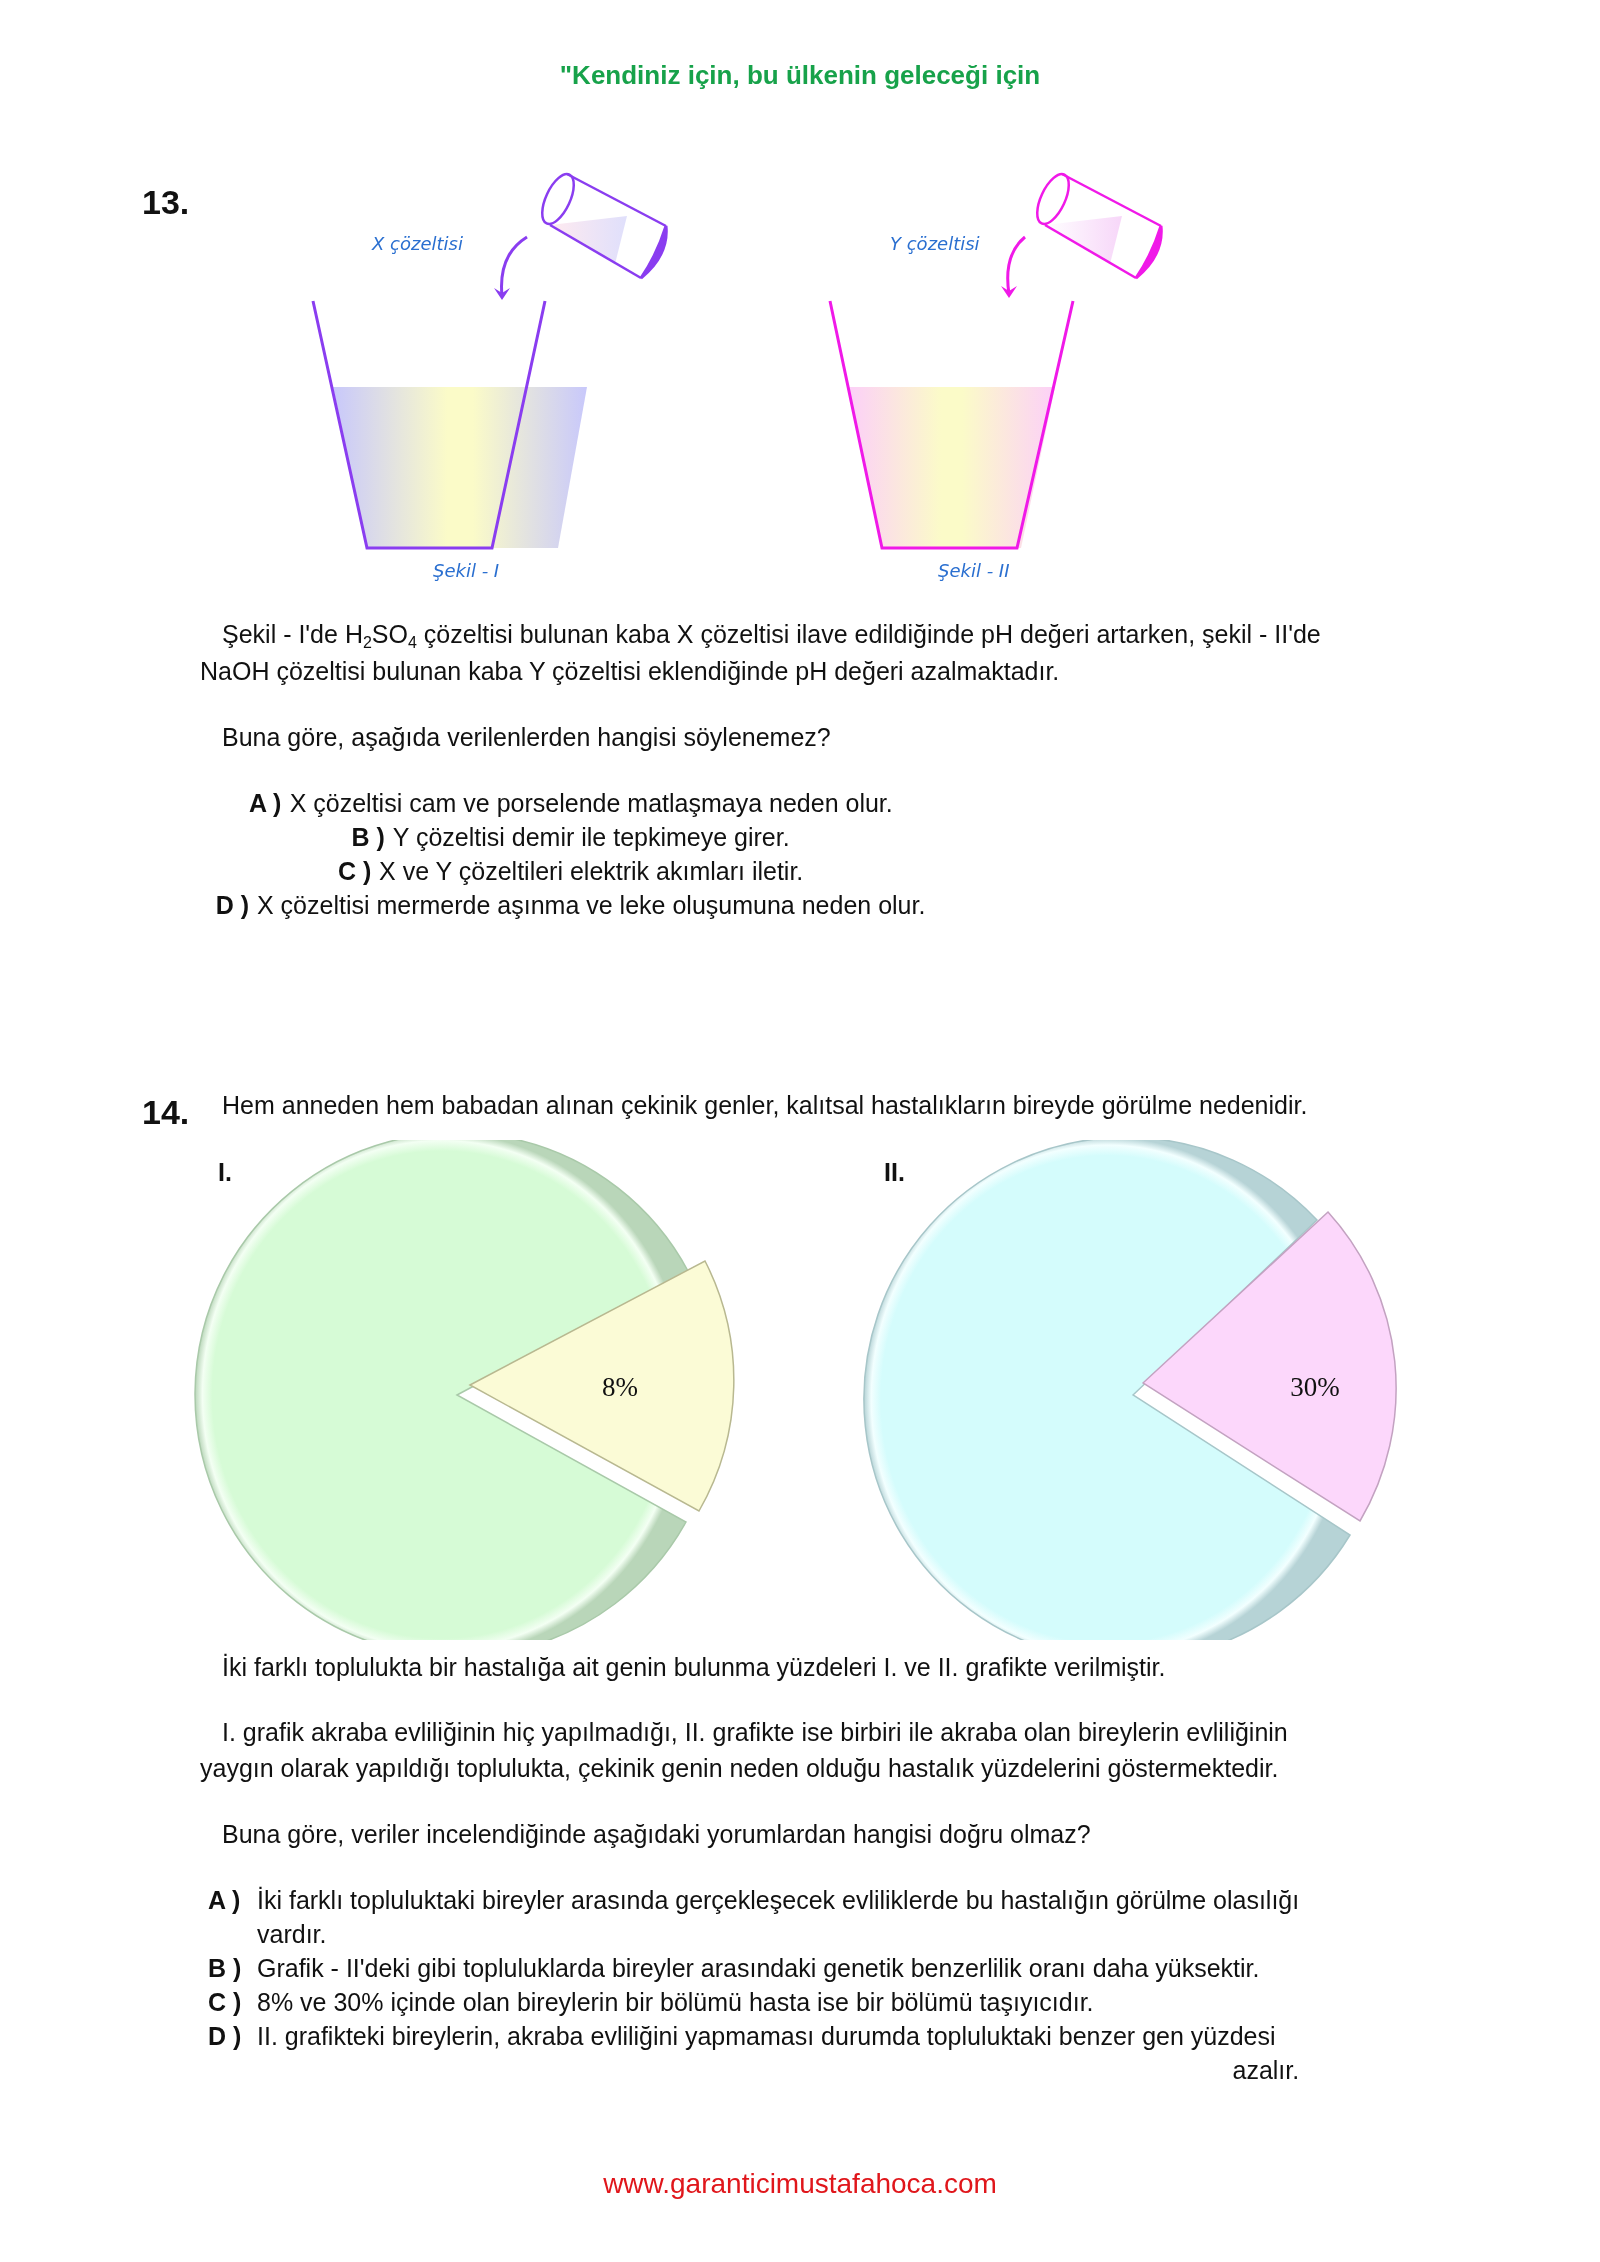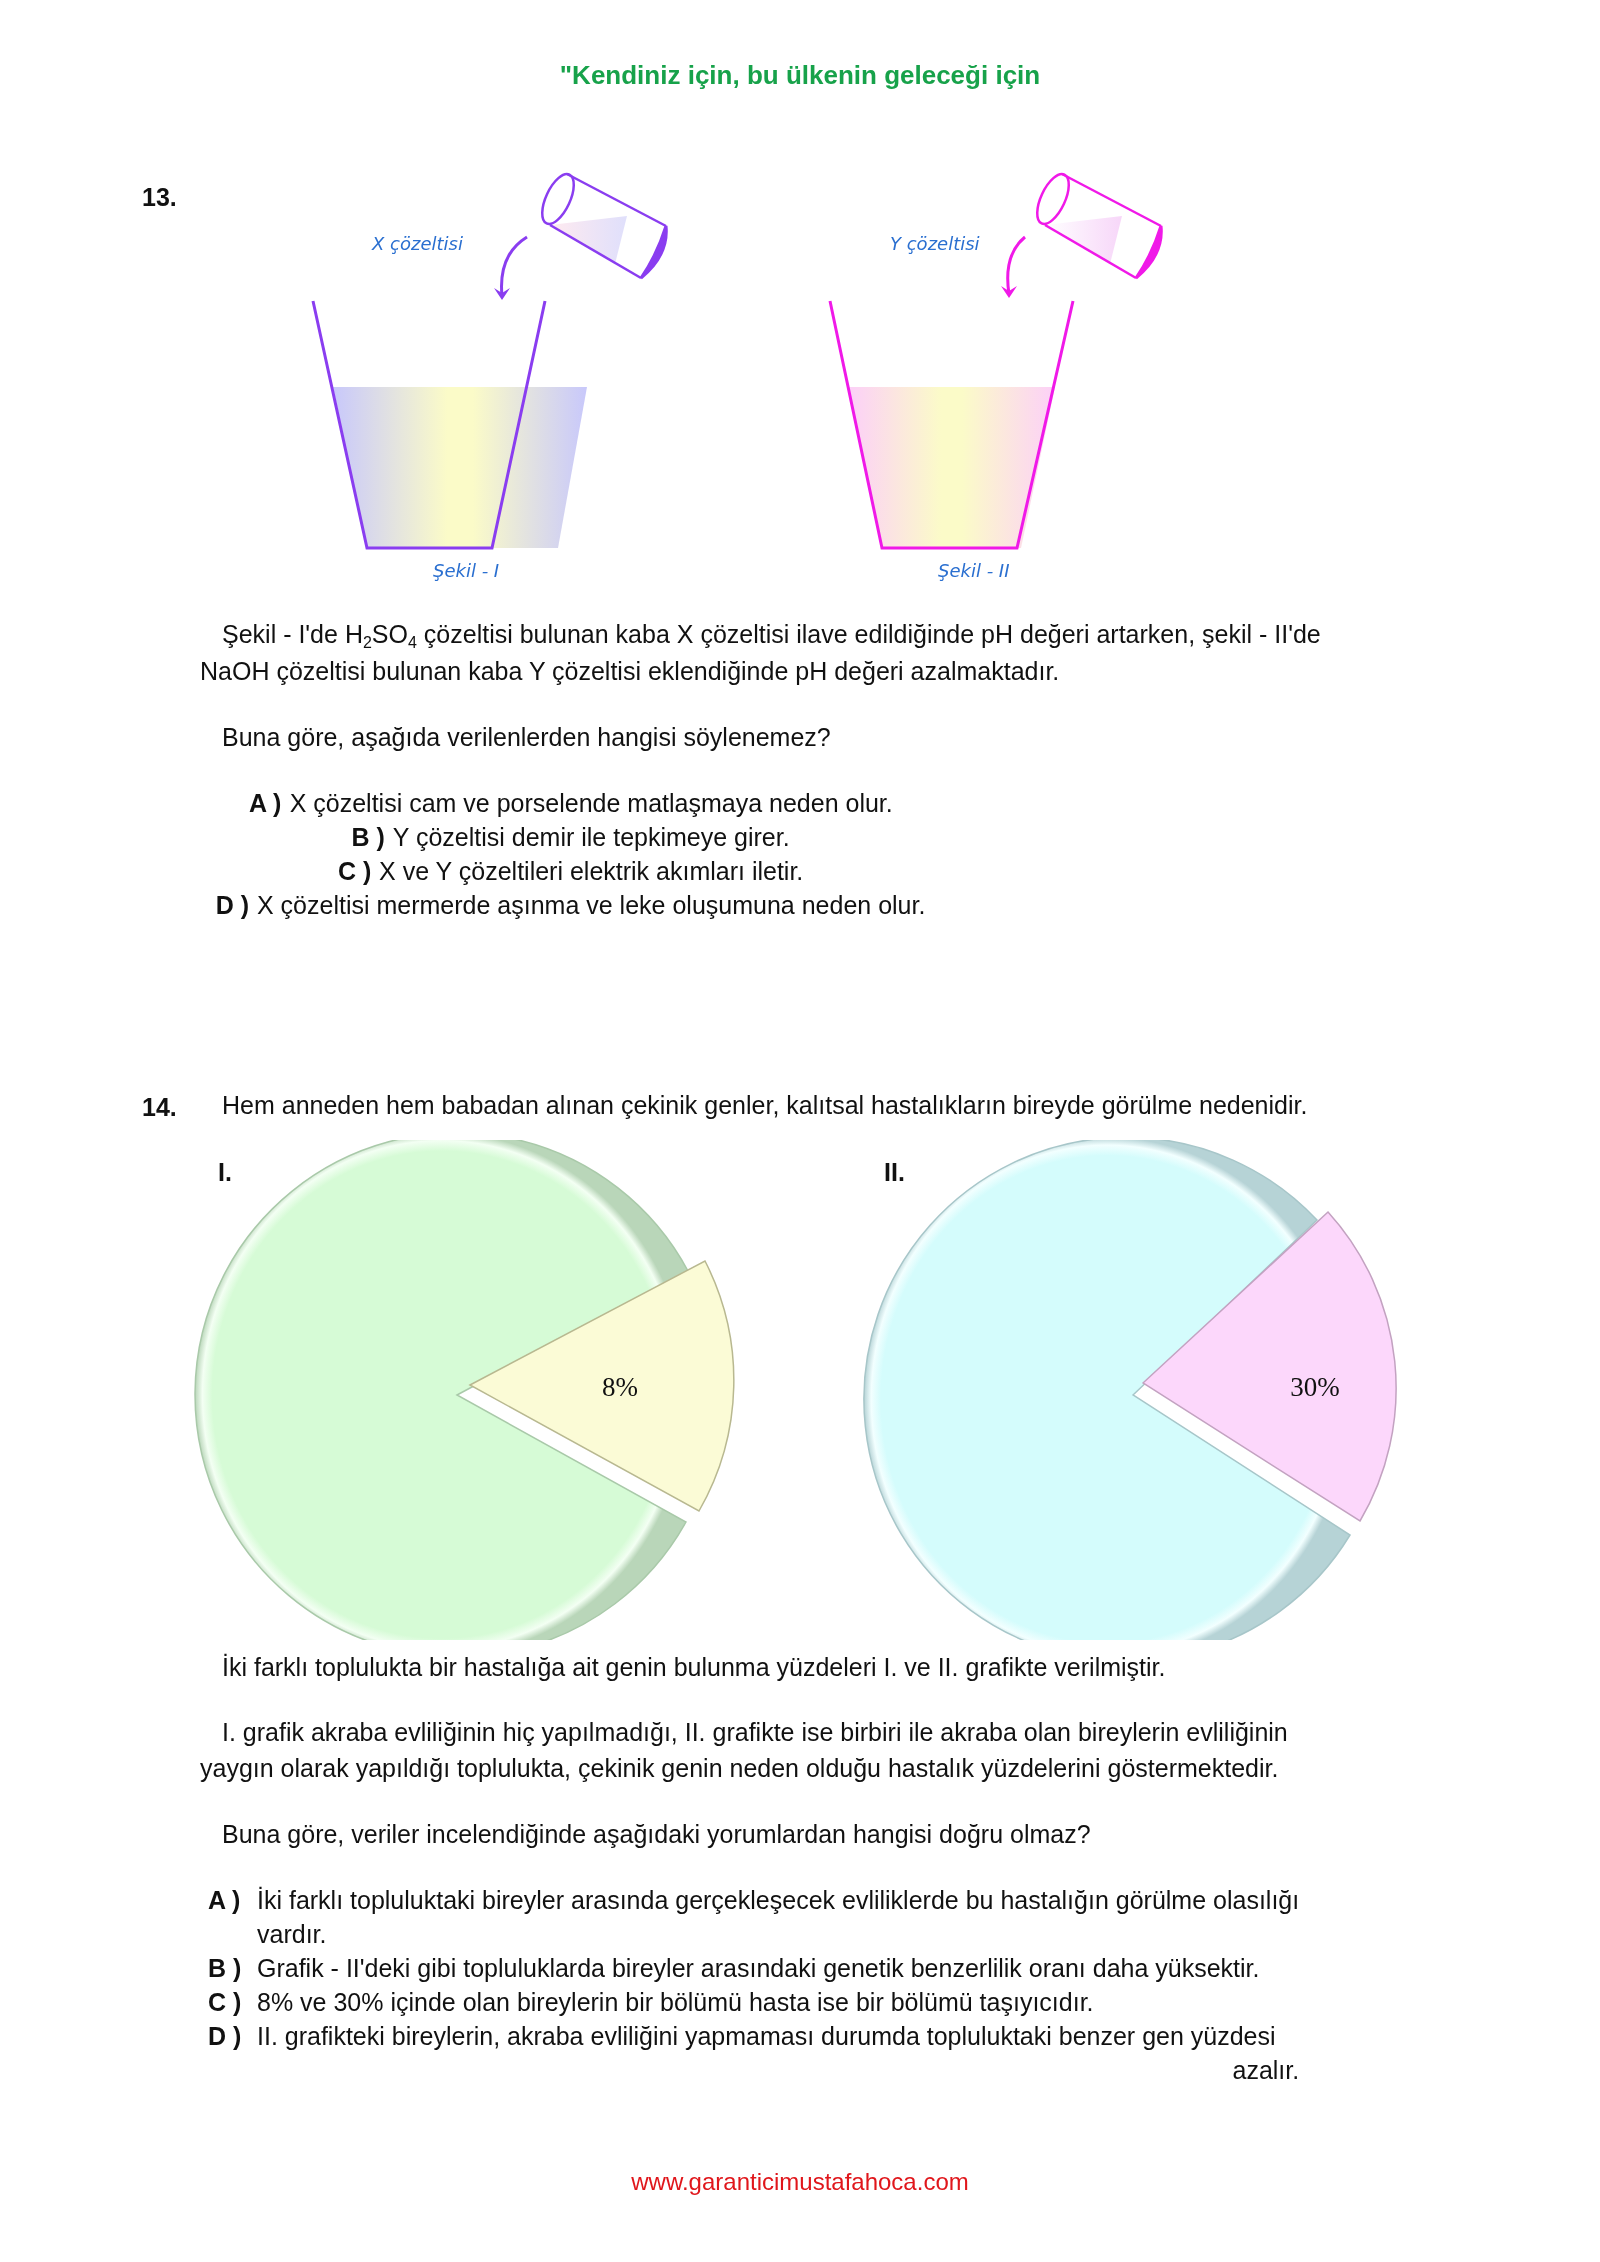--- a/index.html
+++ b/index.html
@@ -1,25 +1,25 @@
 <!DOCTYPE html>
 <html><head>
 <meta charset="utf-8">
 <style>
   html, body { margin:0; padding:0; background:#ffffff; }
   body { width:1600px; height:2262px; position:relative; overflow:hidden;
          font-family:"Liberation Sans", sans-serif; color:#111; }
   .abs { position:absolute; }
   .motto { left:0; width:1600px; text-align:center; color:#17a24a; font-weight:bold; font-size:26px; line-height:35px; top:58px; }
-  .qnum { font-weight:bold; font-size:25px; }
+  .qnum { font-weight:bold; font-size:34px; }
   .txt { font-size:25px; line-height:34px; }
   .opt { font-size:25px; line-height:34px; }
   .opt .lbl { font-weight:bold; display:inline-block; width:49px; }
   .fig-label { font-style:italic; color:#2a6fd0; font-size:18px; font-family:"DejaVu Sans", sans-serif; }
-  .footer { left:0; width:1600px; text-align:center; color:#e0161b; font-size:24px; top:2168px; }
+  .footer { left:0; width:1600px; text-align:center; color:#e0161b; font-size:28px; top:2168px; }
   .pie-label { font-family:"Liberation Serif", serif; font-size:27px; color:#111; }
   .roman { font-weight:bold; font-size:25px; }
   sub { font-size:16px; vertical-align:-5px; line-height:0; }
 </style>
 </head>
 <body>
 
 <div class="abs motto">
   <div>"Kendiniz için, bu ülkenin geleceği için</div>
 </div>

